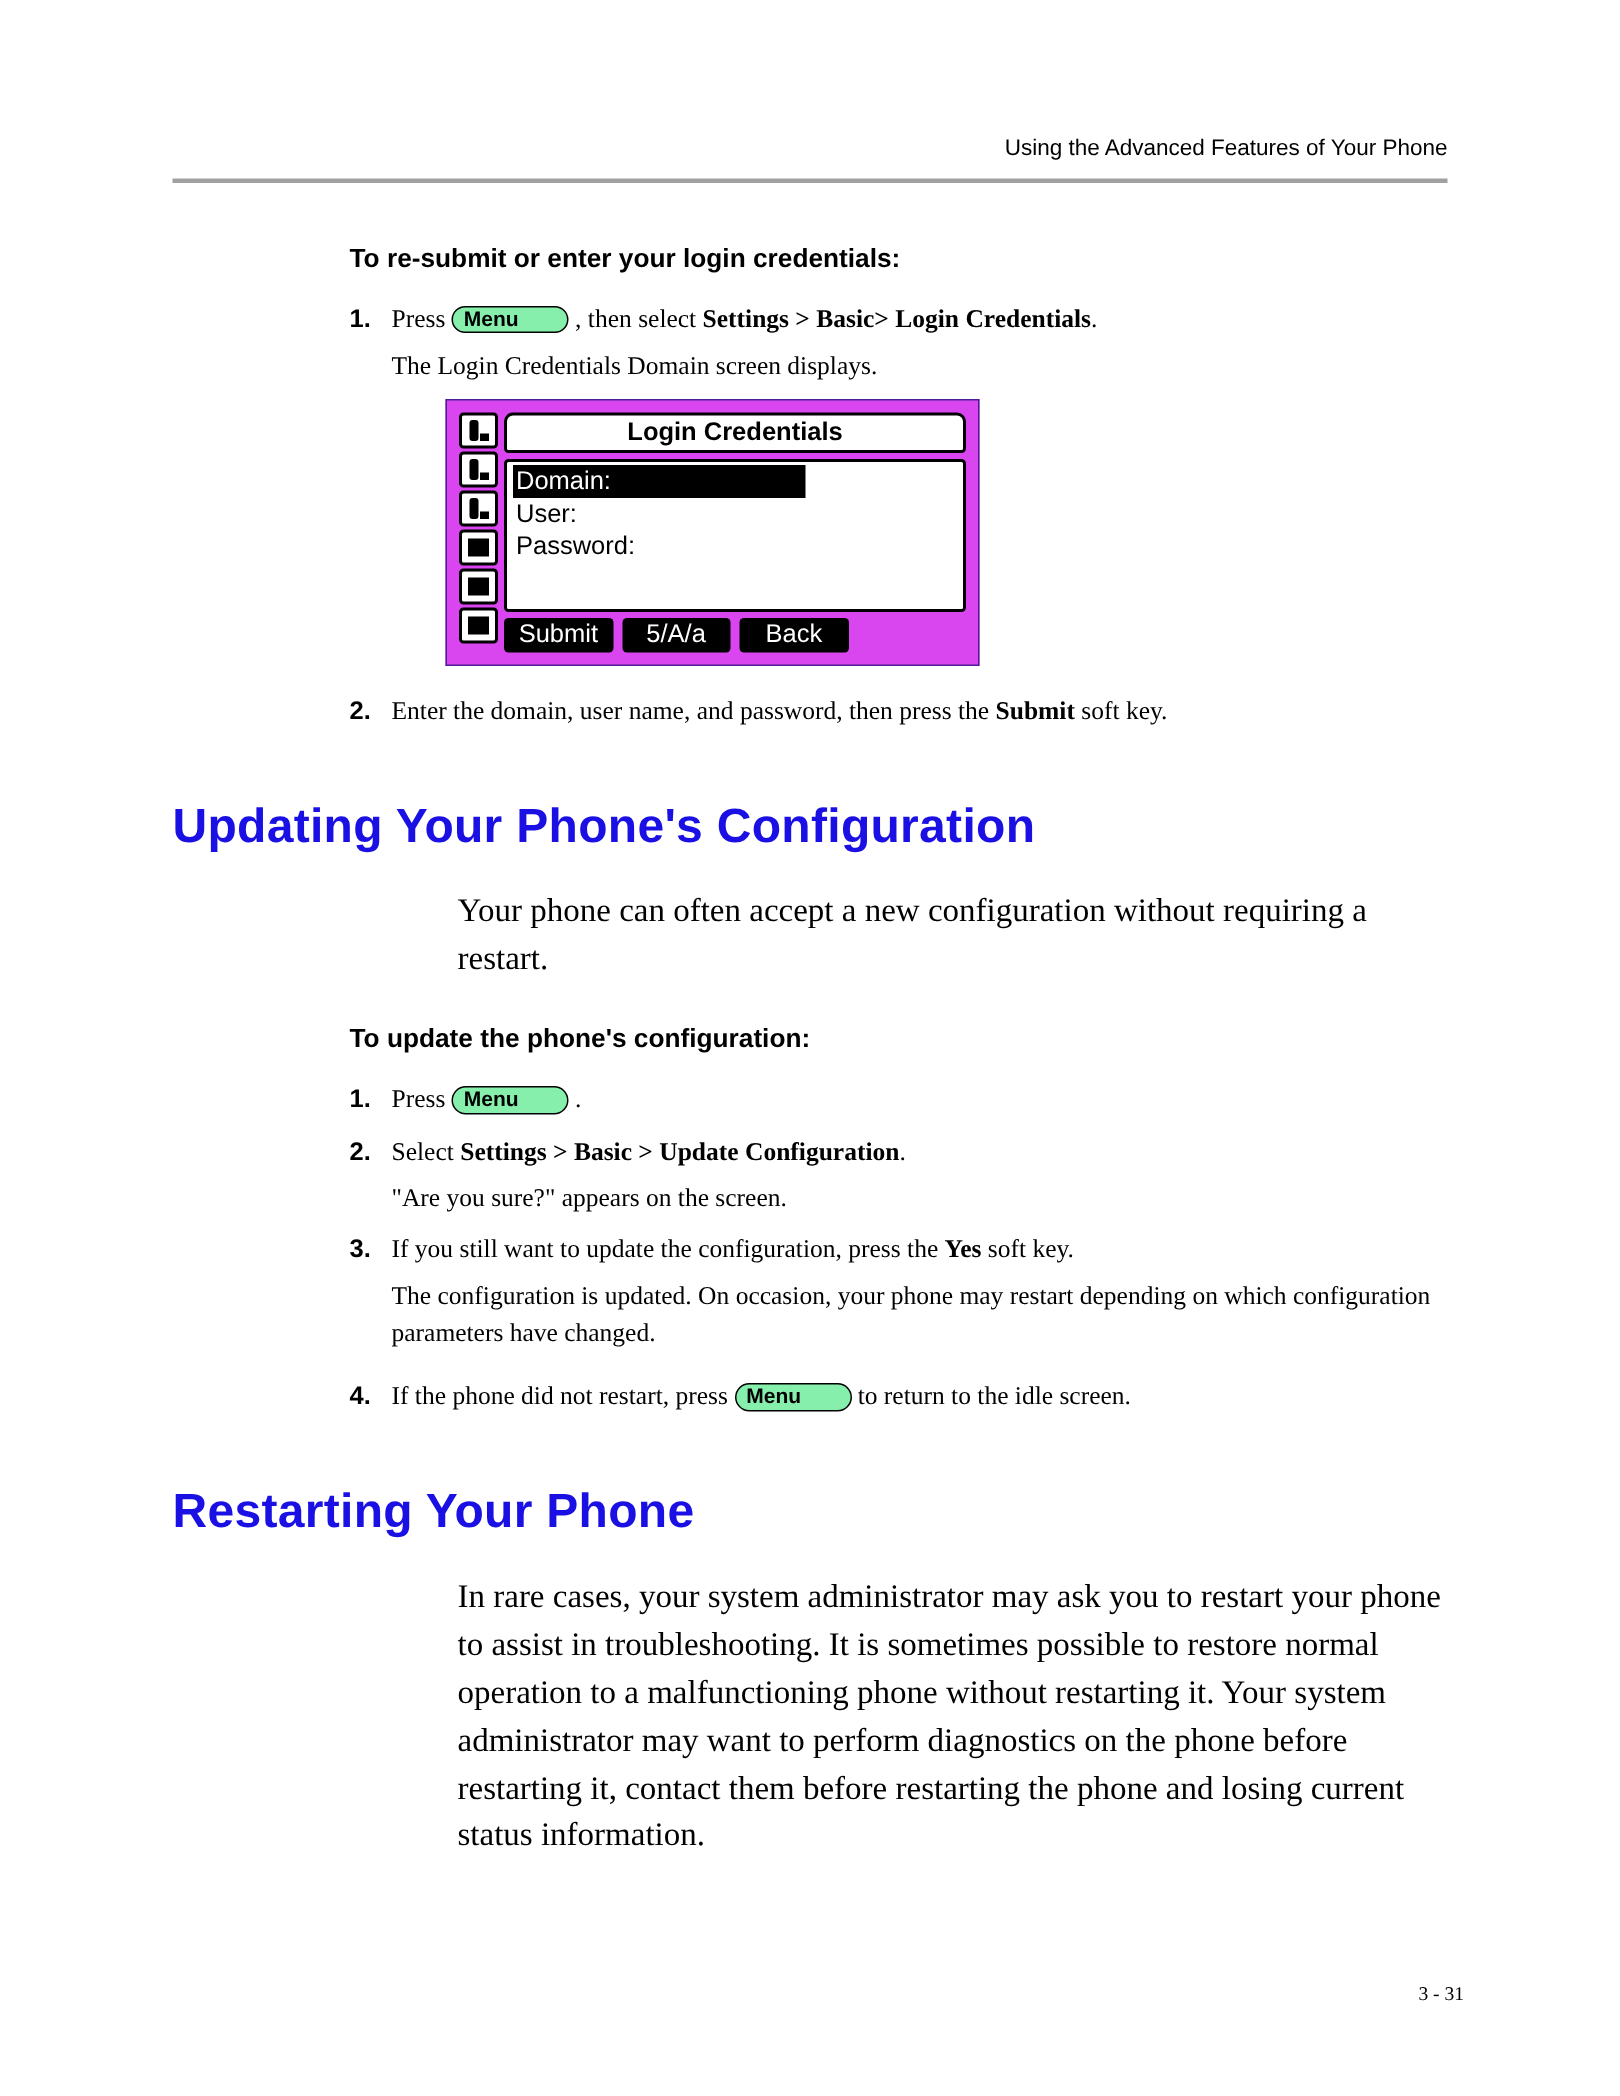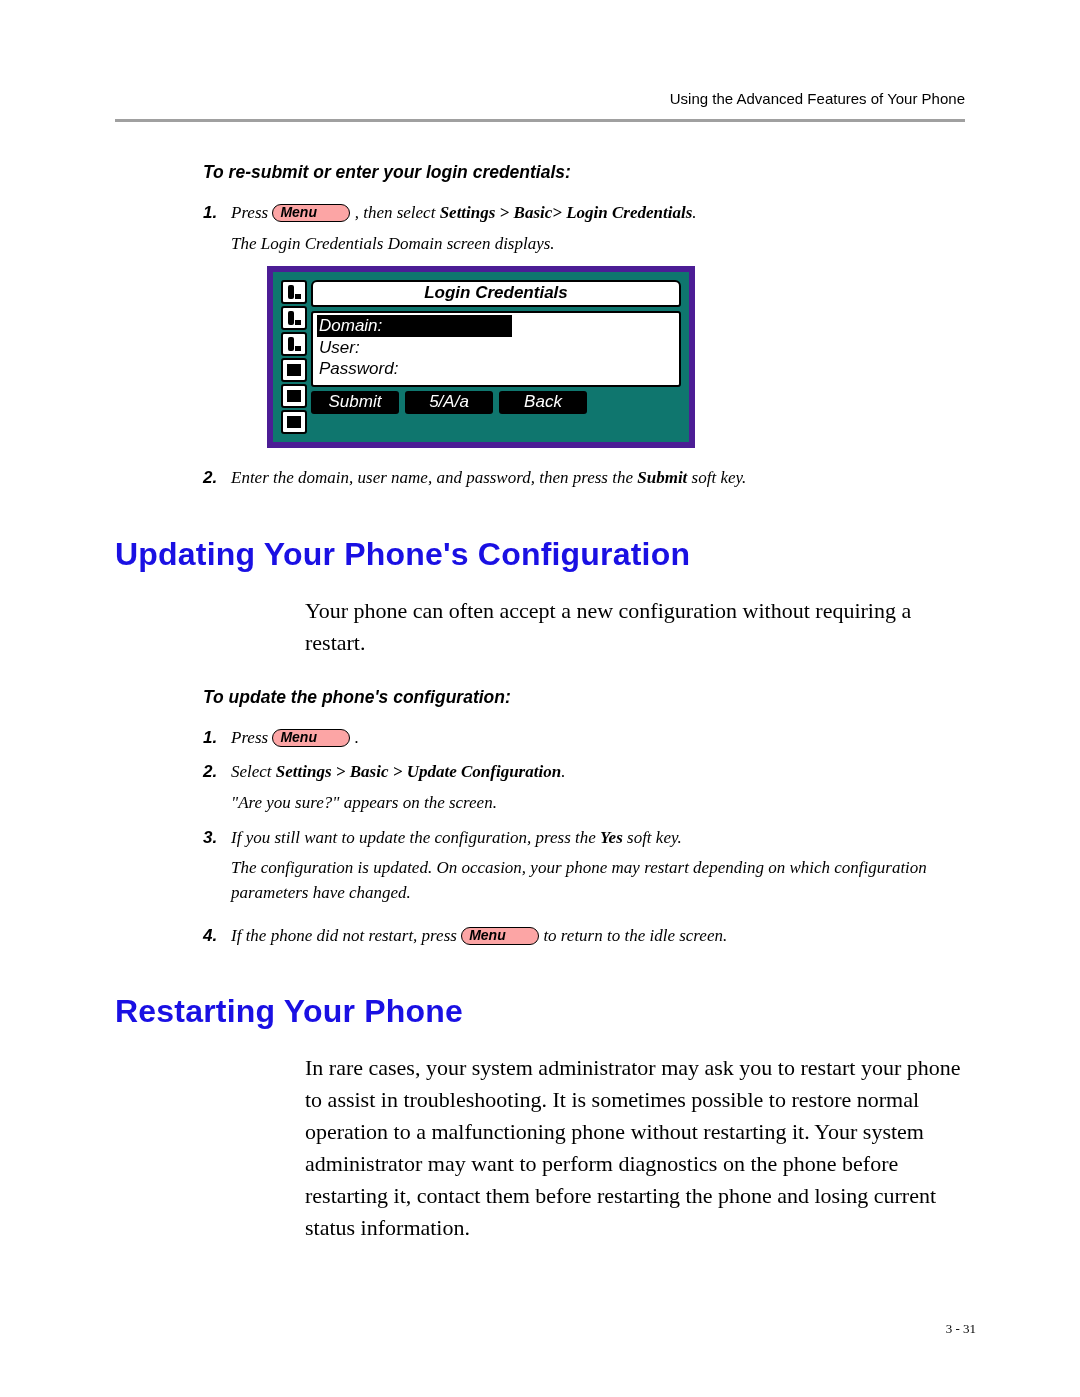--- a/index.html
+++ b/index.html
@@ -23,22 +23,21 @@
     font-size: 15px;
     color: #000;
     margin-bottom: 12px;
   }
   .header-rule {
     border: none;
     border-top: 3px solid #a0a0a0;
     margin: 0 0 40px 0;
   }
   .content-block {
-    margin-left: 88px;
-    font-style: italic;
+    margin-left: 118px;
   }
   .subheading {
     font-family: "Arial Narrow", "Helvetica Neue", Arial, sans-serif;
     font-weight: bold;
     font-size: 17.5px;
     margin: 0 0 18px 0;
   }
   ol.steps {
     list-style: none;
     padding: 0;
@@ -61,21 +60,21 @@
   .menu-btn {
     display: inline-block;
     border: 1.5px solid #000;
     border-radius: 10px;
     padding: 0px 7px 1px 7px;
     font-family: Arial, sans-serif;
     font-weight: bold;
     font-size: 14px;
     vertical-align: 1px;
     min-width: 62px;
-    background: #fca5a5;
+    background: #86efac;
     line-height: 1.1;
   }
   .bold { font-weight: bold; }
   h1.section-title {
     font-family: "Arial Narrow", "Helvetica Neue", Arial, sans-serif;
     font-weight: bold;
     color: #1a10e3;
     font-size: 32px;
     margin: 45px 0 18px 0;
     letter-spacing: 0.2px;
@@ -89,25 +88,25 @@
   .page-num {
     position: absolute;
     right: 104px;
     bottom: 60px;
     font-size: 13px;
   }
 
   
   .lcd-figure {
     margin: 10px 0 18px 64px;
-    width: 428px;
-    background: #0f766e;
+    width: 356px;
+    background: #d946ef;
     padding: 8px;
     box-sizing: border-box;
-    border: 6px solid #4c1d95;
+    border: 1px solid #4c1d95;
   }
   .lcd-inner {
     display: flex;
     gap: 4px;
   }
   .lcd-icons {
     display: flex;
     flex-direction: column;
     gap: 2px;
     width: 26px;
@@ -158,21 +157,21 @@
     font-family: Arial, sans-serif;
     font-weight: bold;
     font-size: 17px;
     padding: 1px 0 2px 0;
     margin-bottom: 4px;
   }
   .lcd-form {
     background: #fff;
     border: 2px solid #000;
     border-radius: 3px;
-    padding: 2px 6px 6px 6px;
+    padding: 2px 6px 32px 6px;
     font-family: Arial, sans-serif;
     font-size: 17px;
     line-height: 1.25;
   }
   .lcd-domain-line {
     background: #000;
     color: #fff;
     padding: 0 130px 0 2px;
     display: inline-block;
     margin-left: -2px;

